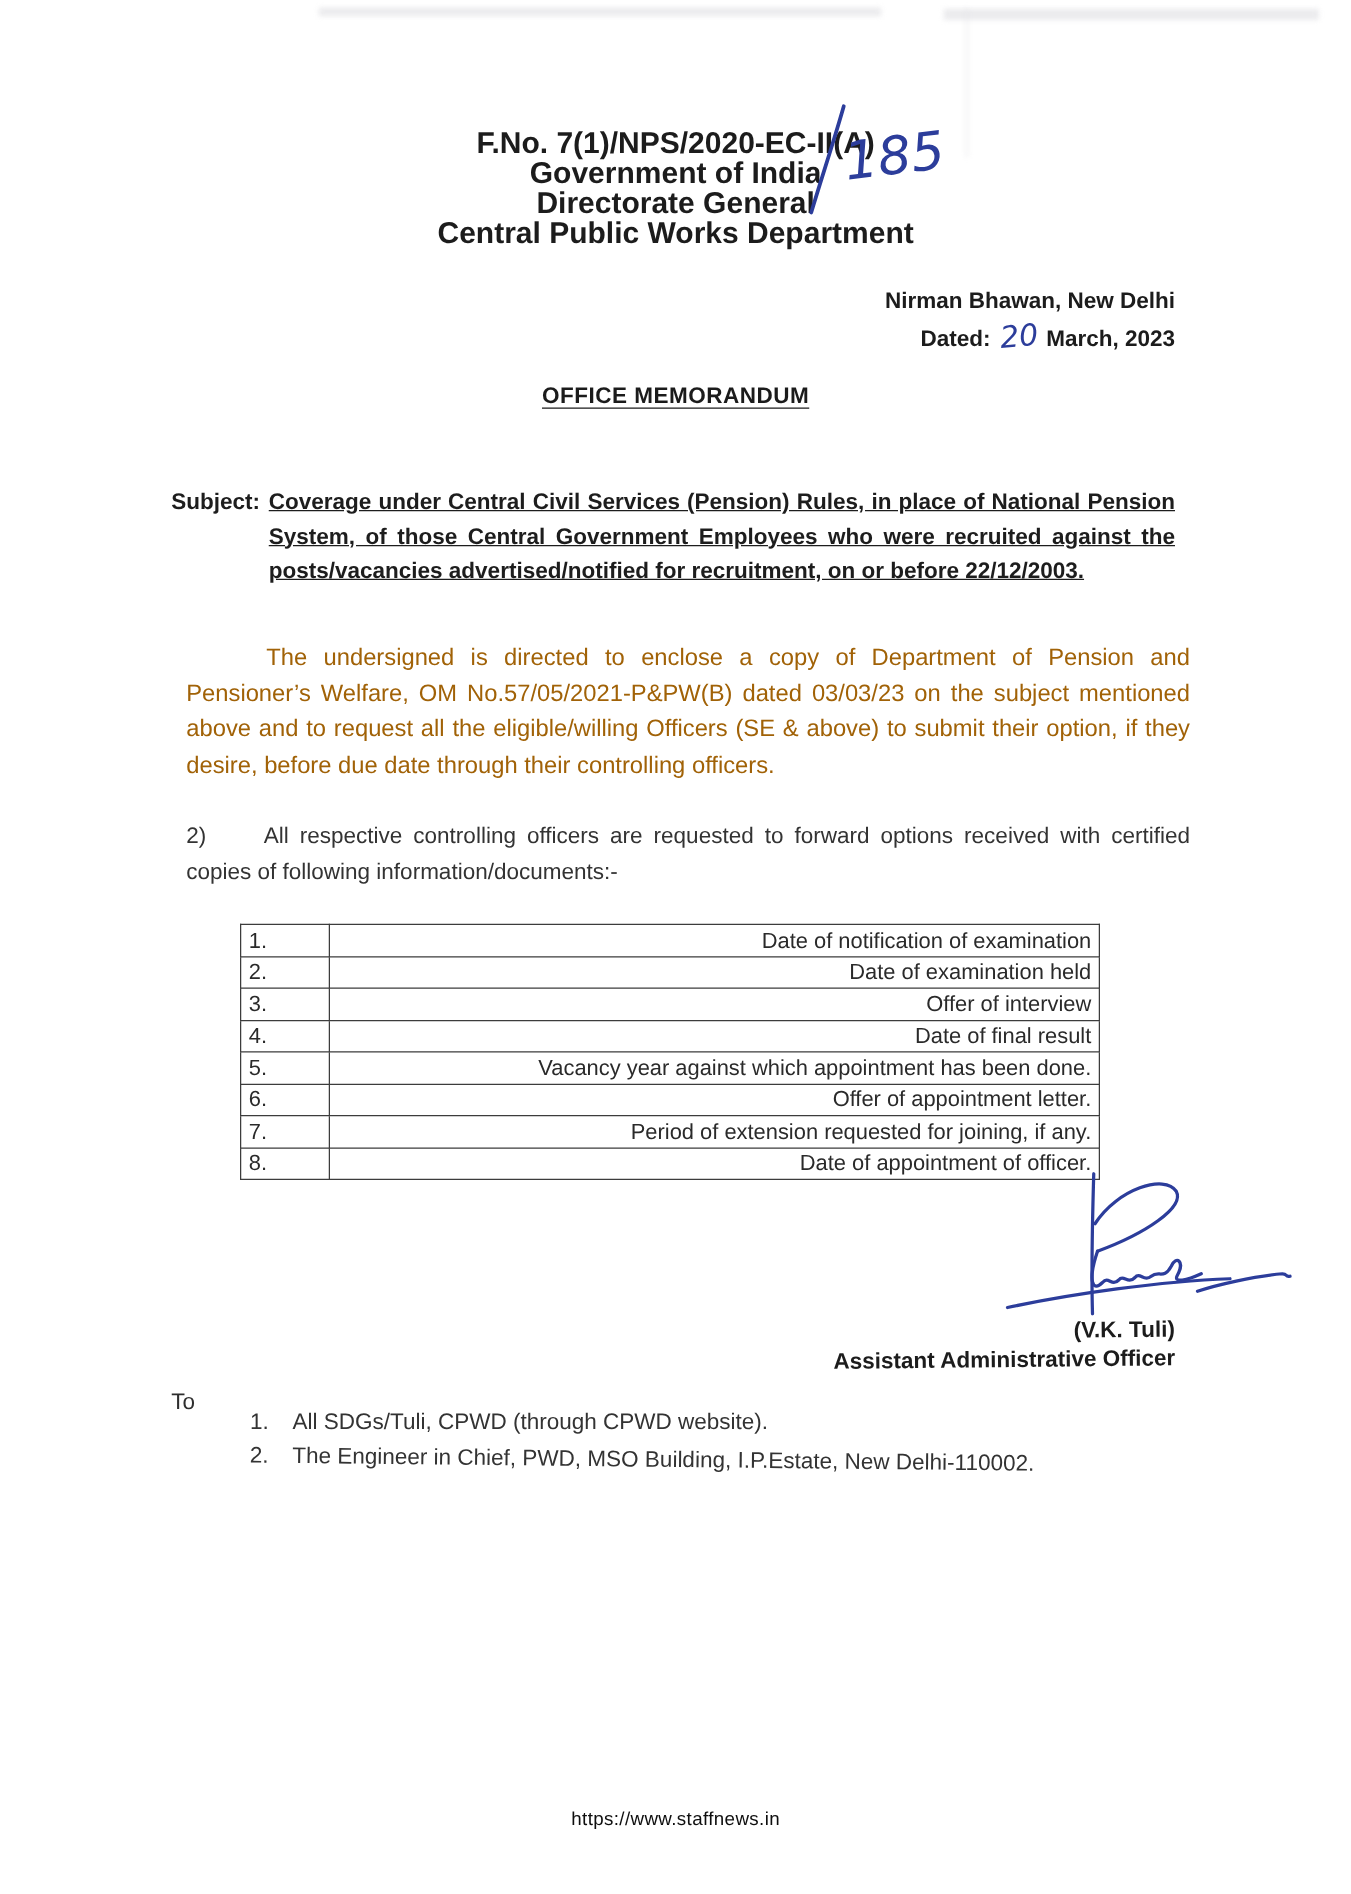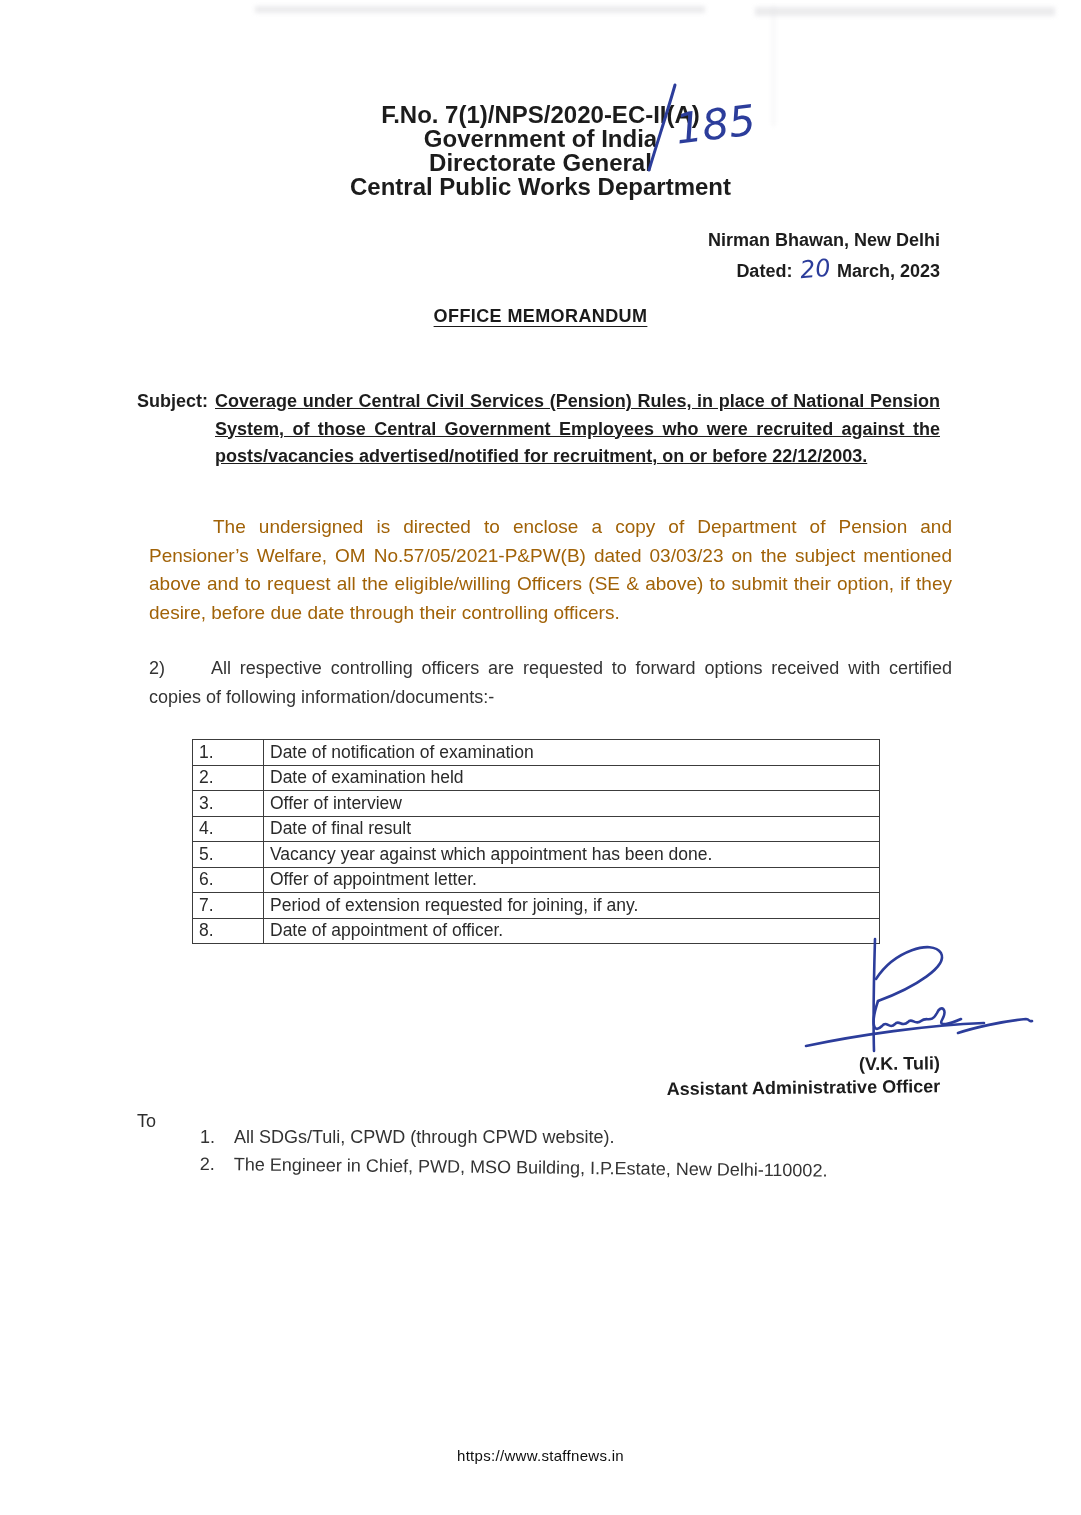--- a/index.html
+++ b/index.html
@@ -67,21 +67,21 @@
     position:absolute;left:192px;top:739px;width:688px;
     border-collapse:collapse;
     font-size:17.5px;color:#2a2a2a;
   }
   table.doc-table td{
     border:1.6px solid #3c3c3c;
     height:24.5px;padding:0 6px;
     vertical-align:middle;
   }
   td.sno{width:58px;padding-left:12px;}
-  td.item{padding-left:10px;}
+  td.item{padding-left:10px;text-align:right;}
 
   .sig-svg{left:798px;top:933px;}
   .hand185-svg{left:628px;top:80px;}
 
   .signblock{
     left:600px;top:1054px;width:340px;
     text-align:right;font-weight:bold;font-size:18px;line-height:23px;color:#1c1c1c;
     transform:rotate(-0.6deg);
   }
 

